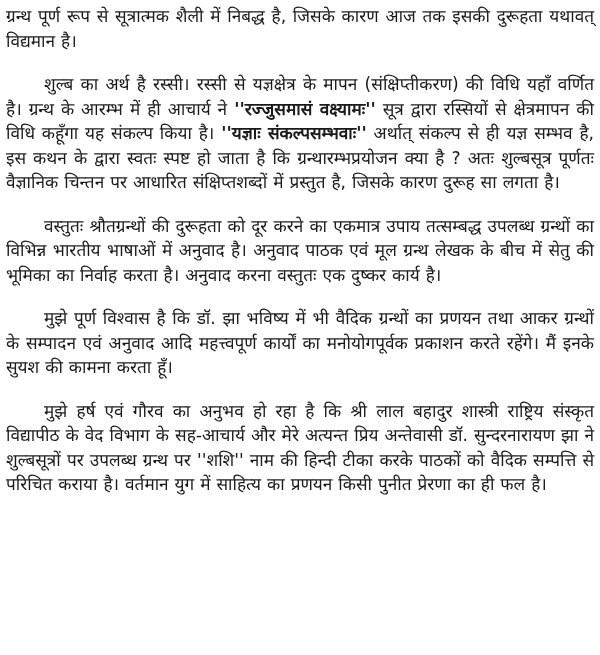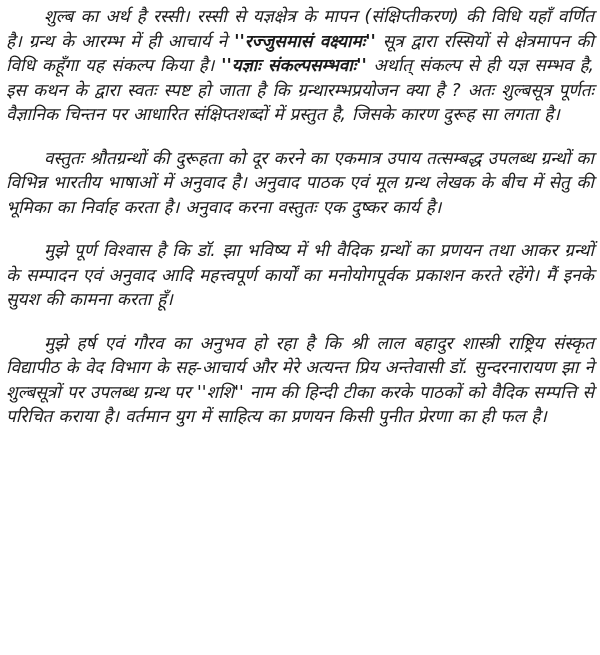--- a/index.html
+++ b/index.html
@@ -24,30 +24,32 @@
     .para {
       font-size: 17.2px;
       line-height: 24.5px;
       text-align: justify;
       margin: 0 0 19px 0;
       text-indent: 0;
       word-spacing: 0.5px;
     }
     .para.indent {
       text-indent: 38px;
-      font-style: italic;
     }
     .bold {
       font-weight: bold;
     }
   </style>
 </head>
 <body>
 
 <div class="page">
+  <p class="para">
+    <span>ग्रन्थ पूर्ण रूप से सूत्रात्मक शैली में निबद्ध है, जिसके कारण आज तक इसकी दुरूहता यथावत् विद्यमान है।</span>
+  </p>
   <p class="para indent">
     <span>शुल्ब का अर्थ है रस्सी। रस्सी से यज्ञक्षेत्र के मापन (संक्षिप्तीकरण) की विधि यहाँ वर्णित है। ग्रन्थ के आरम्भ में ही आचार्य ने </span><span class="bold">''रज्जुसमासं वक्ष्यामः''</span><span> सूत्र द्वारा रस्सियों से क्षेत्रमापन की विधि कहूँगा यह संकल्प किया है। </span><span class="bold">''यज्ञाः संकल्पसम्भवाः''</span><span> अर्थात् संकल्प से ही यज्ञ सम्भव है, इस कथन के द्वारा स्वतः स्पष्ट हो जाता है कि ग्रन्थारम्भप्रयोजन क्या है ? अतः शुल्बसूत्र पूर्णतः वैज्ञानिक चिन्तन पर आधारित संक्षिप्तशब्दों में प्रस्तुत है, जिसके कारण दुरूह सा लगता है।</span>
   </p>
   <p class="para indent">
     <span>वस्तुतः श्रौतग्रन्थों की दुरूहता को दूर करने का एकमात्र उपाय तत्सम्बद्ध उपलब्ध ग्रन्थों का विभिन्न भारतीय भाषाओं में अनुवाद है। अनुवाद पाठक एवं मूल ग्रन्थ लेखक के बीच में सेतु की भूमिका का निर्वाह करता है। अनुवाद करना वस्तुतः एक दुष्कर कार्य है।</span>
   </p>
   <p class="para indent">
     <span>मुझे पूर्ण विश्वास है कि डॉ. झा भविष्य में भी वैदिक ग्रन्थों का प्रणयन तथा आकर ग्रन्थों के सम्पादन एवं अनुवाद आदि महत्त्वपूर्ण कार्यों का मनोयोगपूर्वक प्रकाशन करते रहेंगे। मैं इनके सुयश की कामना करता हूँ।</span>
   </p>
   <p class="para indent">

